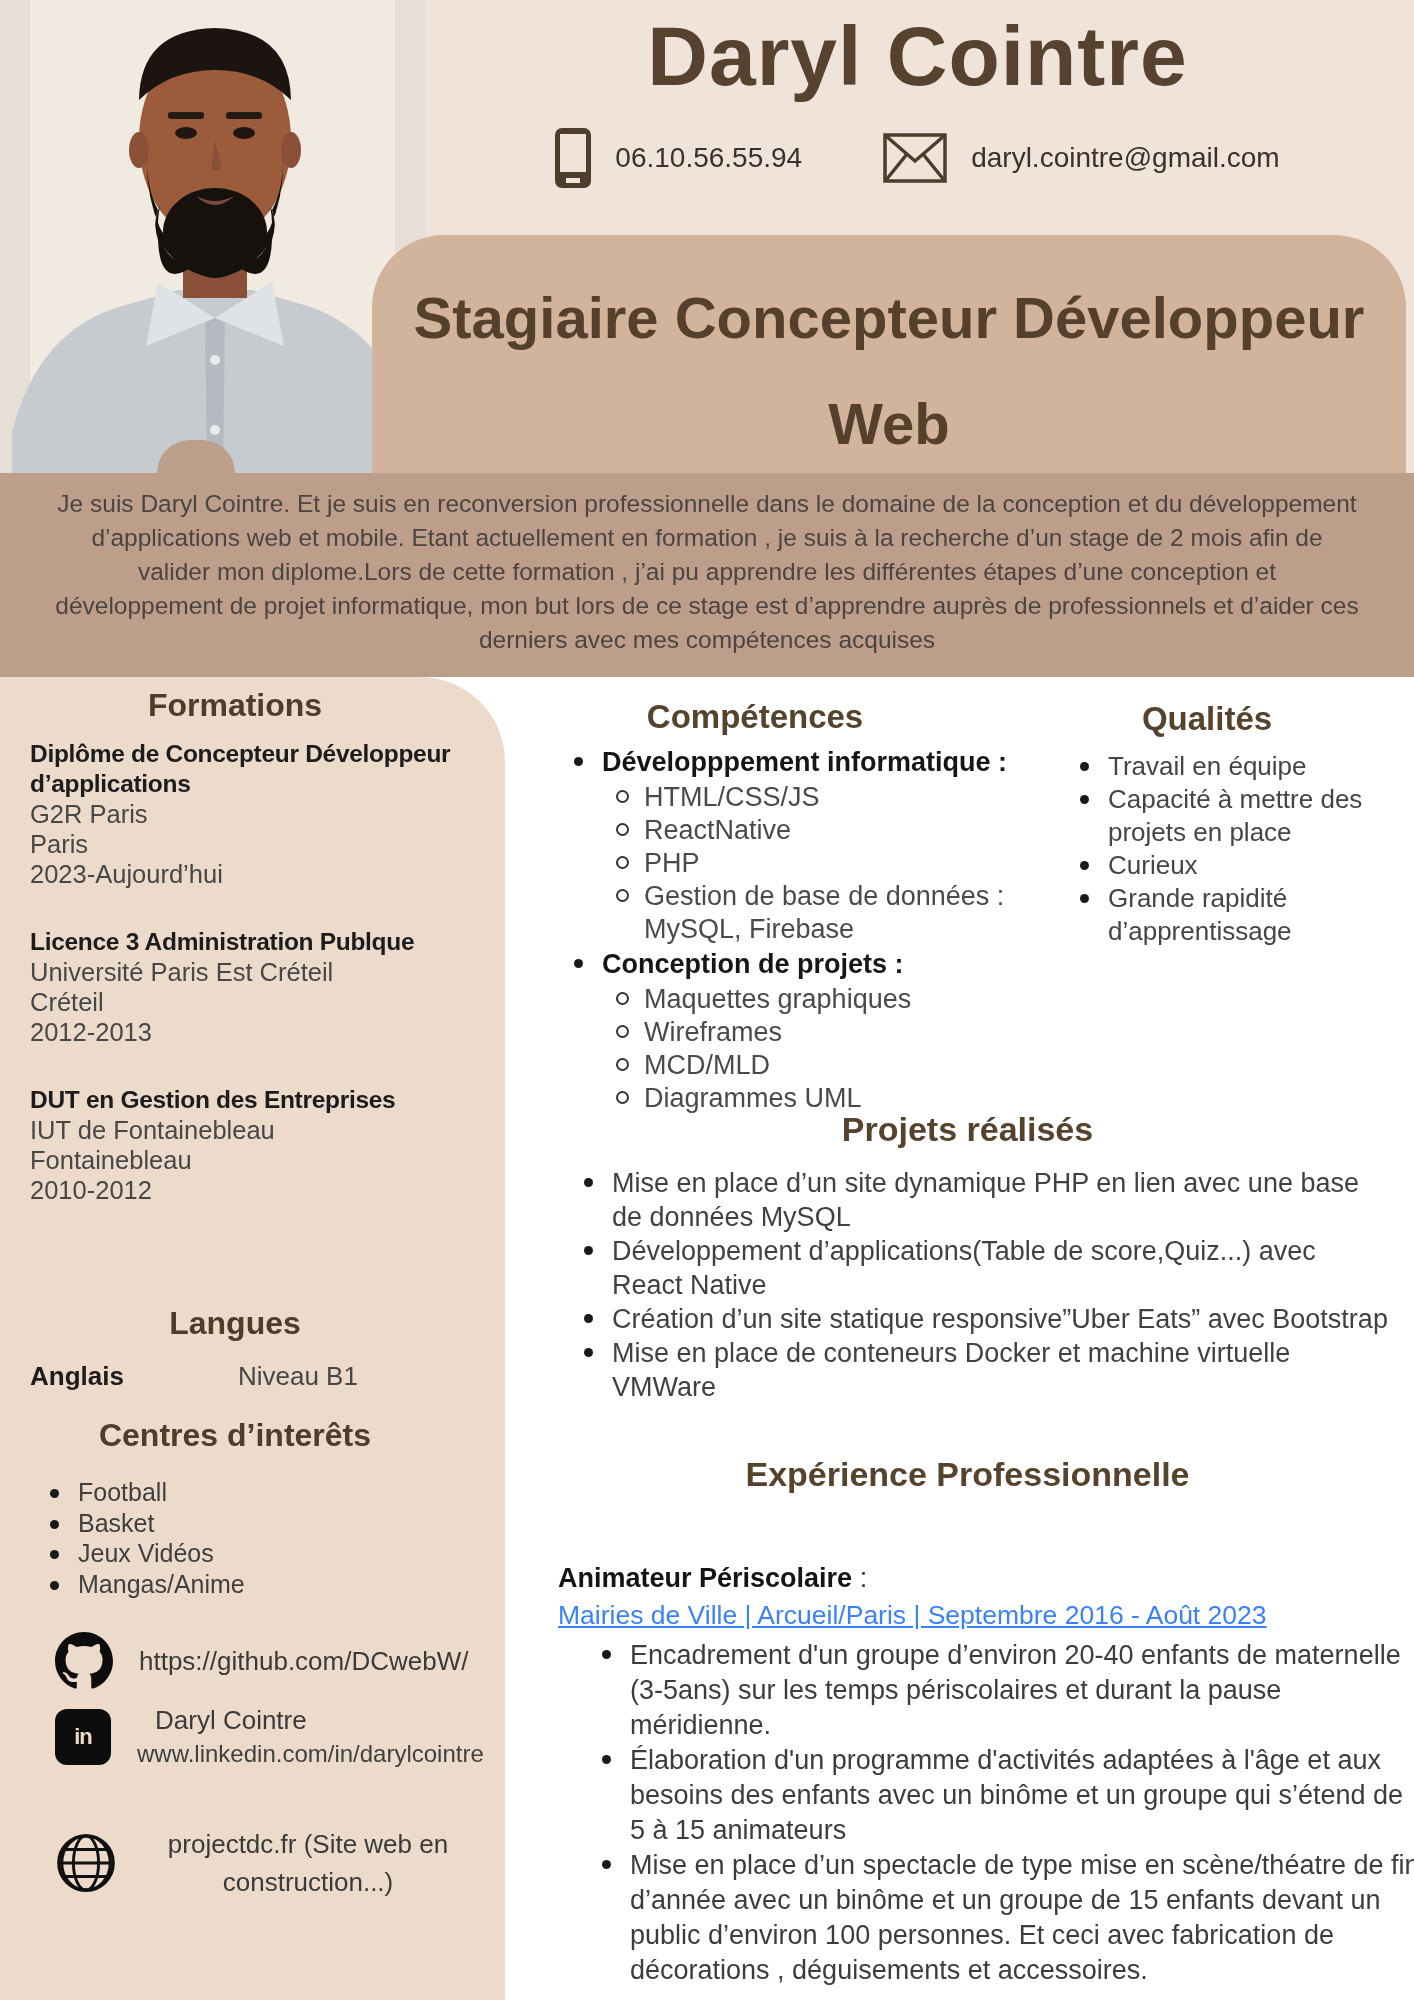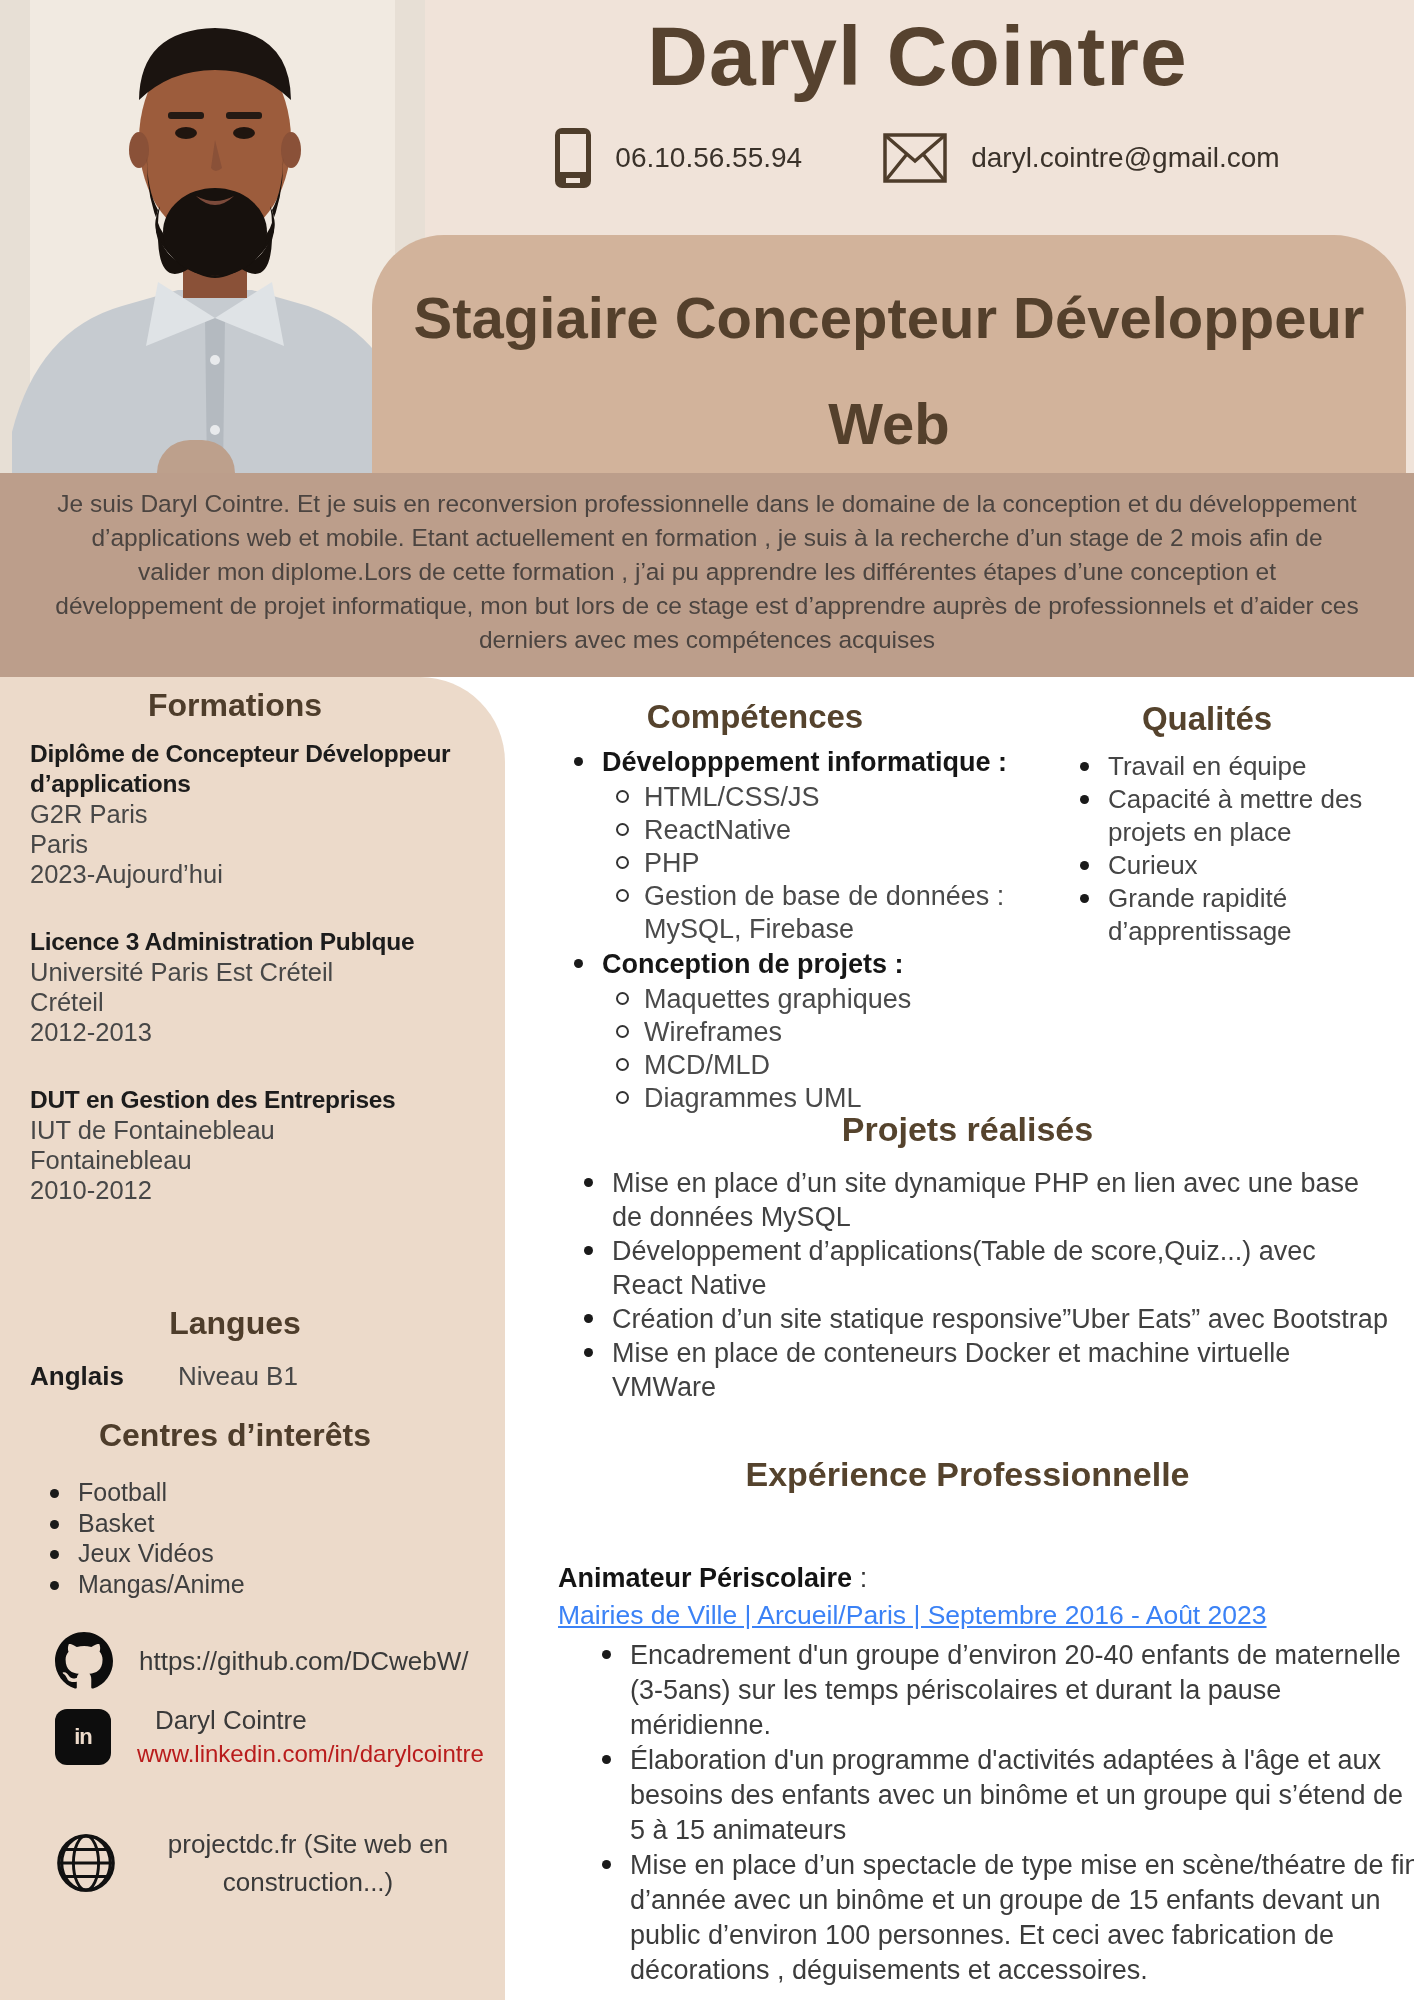--- a/index.html
+++ b/index.html
@@ -55,34 +55,34 @@
     position:absolute; left:0; top:677px; width:505px; height:1640px;
     background:#ecdaca; border-radius:0 85px 110px 0; z-index:1;
   }
   .side-h2 { position:absolute; left:0; width:470px; text-align:center; font-size:32px; font-weight:bold; color:#4e3d2b; }
   .formations-title { top:10px; }
   .entries { position:absolute; left:30px; top:62px; width:424px; }
   .entry { margin-bottom:38px; }
   .degree { font-size:24.5px; font-weight:bold; letter-spacing:-0.3px; line-height:30px; color:#1c1c1c; }
   .eline  { font-size:25.5px; line-height:30px; color:#474747; }
   .langues-title { top:628px; }
-  .lang-row { position:absolute; left:30px; top:684px; display:flex; gap:54px; }
+  .lang-row { position:absolute; left:30px; top:684px; display:flex; gap:114px; }
   .lang-name { font-size:26px; font-weight:bold; color:#1c1c1c; }
   .lang-level { font-size:26px; color:#474747; }
   .interets-title { top:740px; }
   .interets-list { position:absolute; left:78px; top:800px; }
   .interets-list li { font-size:25px; line-height:30.5px; color:#3f3f3f; }
   .link-row { position:absolute; display:flex; align-items:center; gap:26px; }
   .link-row.github   { left:55px; top:955px; }
   .link-row.linkedin { left:55px; top:1028px; }
   .link-row.website  { left:55px; top:1148px; }
   .link-text { font-size:26px; color:#3a3a3a; }
   .linkedin-texts { display:flex; flex-direction:column; }
   .linkedin-texts .t1 { font-size:26px; color:#3a3a3a; margin-left:18px; }
-  .linkedin-texts .t2 { font-size:24px; color:#b91c1c; margin-top:4px; }
+  .linkedin-texts .t2 { font-size:24px; color:#404040; margin-top:4px; }
   .website-text { font-size:26px; line-height:38px; width:330px; text-align:center; color:#3a3a3a; }
   .linkedin-badge {
     width:56px; height:56px; background:#0d0d0d; border-radius:12px;
     display:flex; align-items:center; justify-content:center;
     color:#ecdaca; font-size:22px; font-weight:bold; letter-spacing:-1px;
   }
   
   .main-h2 { position:absolute; text-align:center; font-weight:bold; color:#55432d; }
   .comp-title { left:545px; top:698px; width:420px; font-size:33px; }
   .qual-title { left:1072px; top:700px; width:270px; font-size:33px; }

